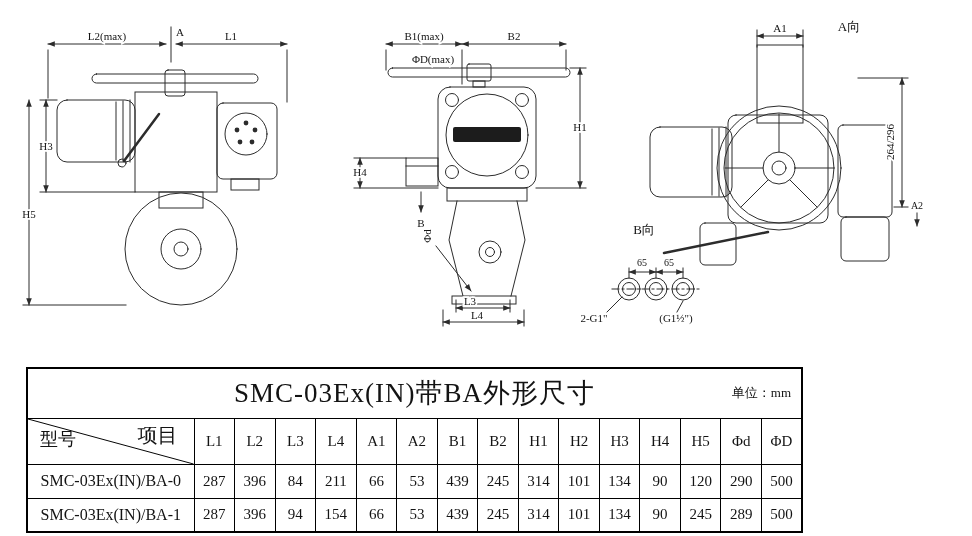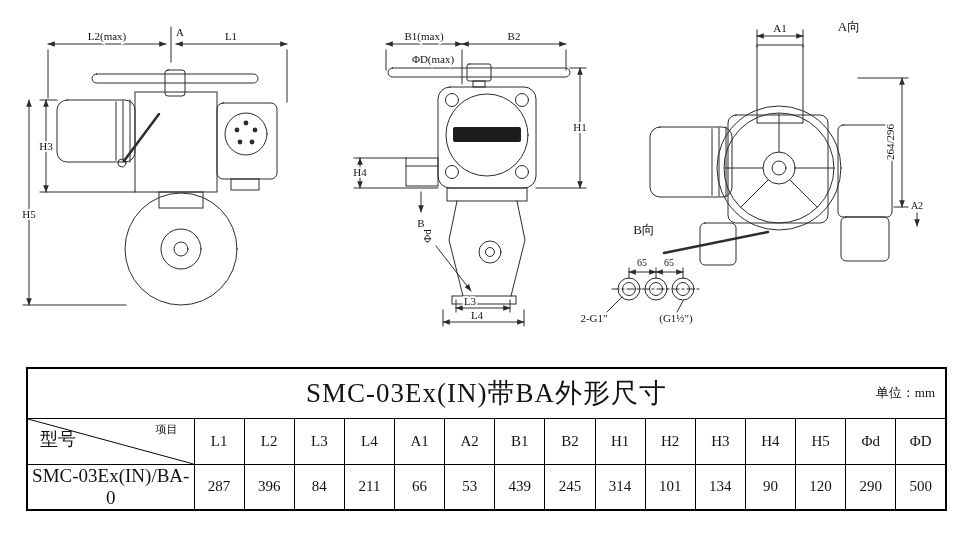--- a/index.html
+++ b/index.html
@@ -21,39 +21,39 @@
   svg text {
     fill:#131313; stroke:none;
     font-family:"Liberation Serif","DejaVu Serif",serif;
     font-size:11px;
   }
   svg text.halo { paint-order:stroke fill; stroke:#ffffff; stroke-width:3.5px; }
   svg text.vlabel { font-size:13px; }
   svg text.small { font-size:10px; }
 
   
-  .table-wrap { position:absolute; left:26px; top:367px; width:921px;border-radius:19px; }
+  .table-wrap { position:absolute; left:26px; top:367px; width:777px;border-radius:19px; }
   table {
     border-collapse:collapse; table-layout:fixed; width:100%;
     border:2px solid #000;
   }
   td,th {
     border:1px solid #000; text-align:center; vertical-align:middle;
     font-size:15px; font-weight:normal; padding:0; overflow:hidden;
   }
   col.c-model { width:167px; }
   .title-row td { height:50px; position:relative; }
   .tbl-title { font-size:27px; letter-spacing:1px; }
   .tbl-unit { position:absolute; right:10px; bottom:16px; font-size:13px; }
   .header-row td,.header-row th { height:46px; }
   .data-row td { height:34px; }
-  .model-cell { font-size:19px; }
+  .model-cell { font-size:16px; }
   .diag-cell { position:relative; }
   .diag-svg { position:absolute; left:0; top:0; width:100%; height:100%; }
-  .diag-top { position:absolute; top:3px; right:16px; font-size:11px; }
+  .diag-top { position:absolute; top:3px; right:16px; font-size:20px; }
   .diag-bottom { position:absolute; bottom:13px; left:12px; font-size:18px; }
 </style>
 </head>
 <body>
 
 <div class="drawings">
 <svg width="972" height="362" viewBox="0 0 972 362" xmlns="http://www.w3.org/2000/svg">
   <defs>
     <marker id="arw" viewBox="0 0 10 10" refX="9" refY="5" markerWidth="8" markerHeight="8" orient="auto-start-reverse">
       <path d="M0.5,1.5 L9.5,5 L0.5,8.5 z" fill="#2c2c2c"></path>
@@ -269,15 +269,33 @@
       <td>439</td>
       <td>245</td>
       <td>314</td>
       <td>101</td>
       <td>134</td>
       <td>90</td>
       <td>120</td>
       <td>290</td>
       <td>500</td>
     </tr>
+    <tr class="data-row">
+      <td class="model-cell">SMC-03Ex(IN)/BA-1</td>
+      <td>287</td>
+      <td>396</td>
+      <td>94</td>
+      <td>154</td>
+      <td>66</td>
+      <td>53</td>
+      <td>439</td>
+      <td>245</td>
+      <td>314</td>
+      <td>101</td>
+      <td>134</td>
+      <td>90</td>
+      <td>245</td>
+      <td>289</td>
+      <td>500</td>
+    </tr>
   </tbody>
 </table>
 </div>
 
 </body></html>

